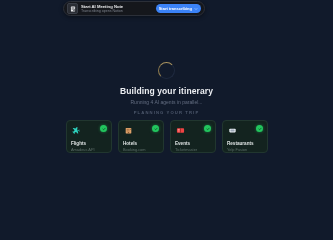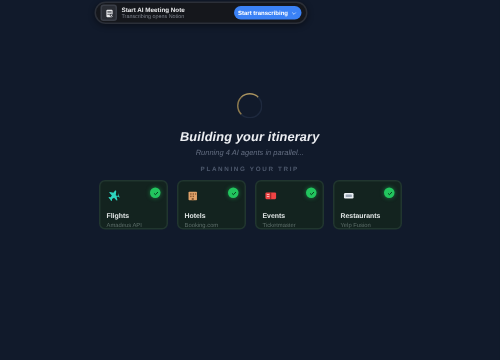--- a/index.html
+++ b/index.html
@@ -102,21 +102,20 @@
 
   
   .center {
     position: absolute;
     left: 0;
     right: 0;
     top: 62px;
     display: flex;
     flex-direction: column;
     align-items: center;
-    font-style: italic;
   }
   .spinner {
     width: 17px;
     height: 17px;
     border-radius: 50%;
     border: 1.4px solid #1e293e;
     border-top-color: #a9935f;
     border-left-color: #8d7a4e;
     box-sizing: border-box;
     margin-bottom: 7px;

